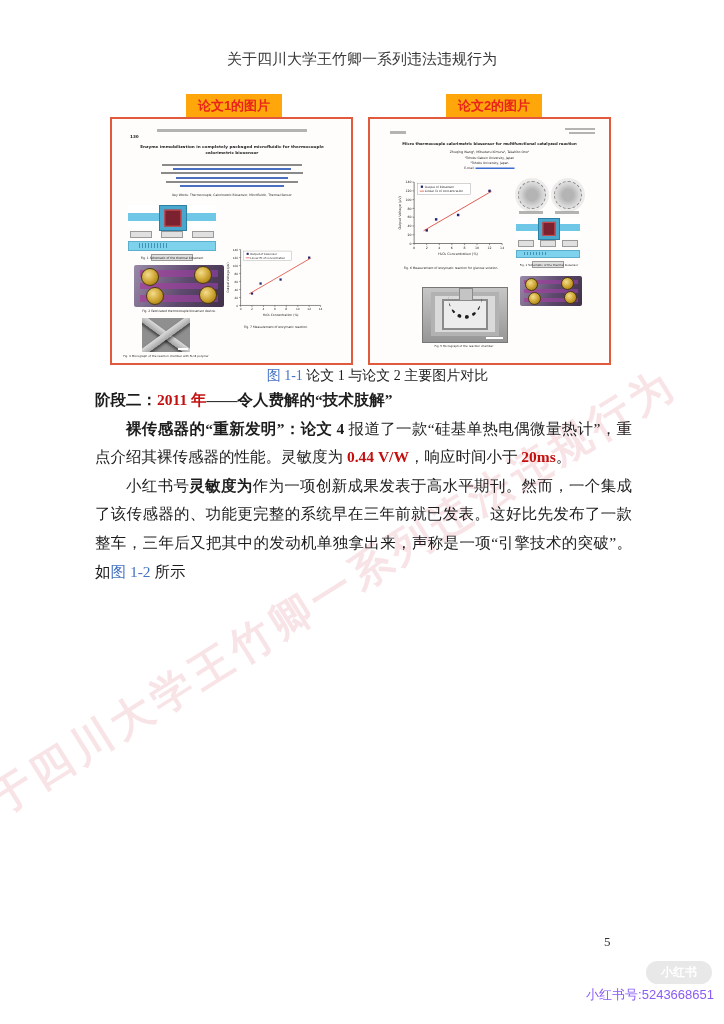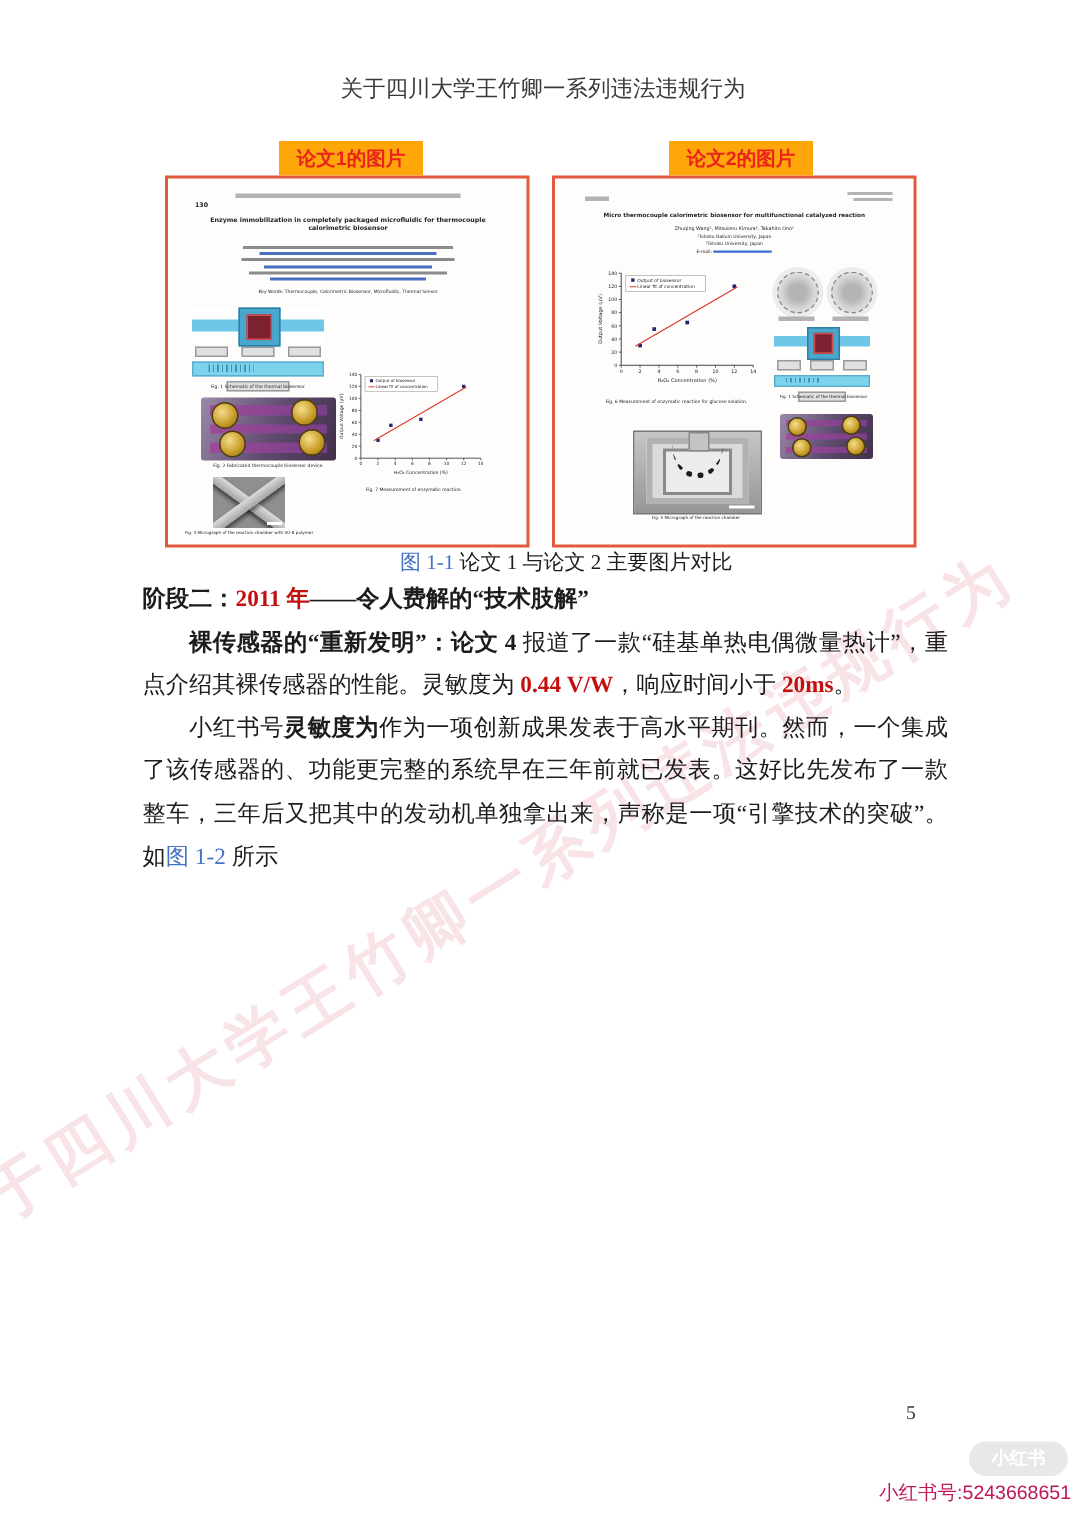--- a/index.html
+++ b/index.html
@@ -6,21 +6,21 @@
   .page{position:relative;width:724px;height:1024px;background:#ffffff;overflow:hidden;
         font-family:"Liberation Serif","DejaVu Serif",serif;color:#1c1c1c;}
   
   .wm-diag{position:absolute;left:-120px;top:540px;width:980px;white-space:nowrap;
            transform:rotate(-32deg);transform-origin:center;
            font-size:42px;letter-spacing:5px;color:rgba(222,132,146,.22);
            font-weight:bold;z-index:1;pointer-events:none;}
   .xhs-badge{position:absolute;right:12px;top:961px;width:66px;height:23px;border-radius:12px;
              background:rgba(205,205,205,.45);color:#fff;font-family:"Liberation Sans",sans-serif;
              font-size:12px;font-weight:bold;display:flex;align-items:center;justify-content:center;z-index:4;}
-  .xhs-id{position:absolute;right:10px;top:986px;color:#be185d;font-size:13px;z-index:4;
+  .xhs-id{position:absolute;right:10px;top:986px;color:#8b5cf6;font-size:13px;z-index:4;
           font-family:"Liberation Sans",sans-serif;}
   
   .doc-header{position:absolute;left:0;right:0;top:50px;text-align:center;font-size:15px;color:#3a3a3a;z-index:2;}
   .page-num{position:absolute;left:604px;top:934px;font-size:13px;color:#333;z-index:2;}
   
   .plabel{position:absolute;top:94px;width:96px;height:23px;background:#ffa60a;color:#e8241c;
           font-family:"Liberation Sans",sans-serif;font-weight:bold;font-size:13px;
           display:flex;align-items:center;justify-content:center;z-index:3;}
   .panel{position:absolute;top:117px;width:243px;height:248px;background:#fffdfc;
          border:2px solid #e25a3e;z-index:2;box-sizing:border-box;

